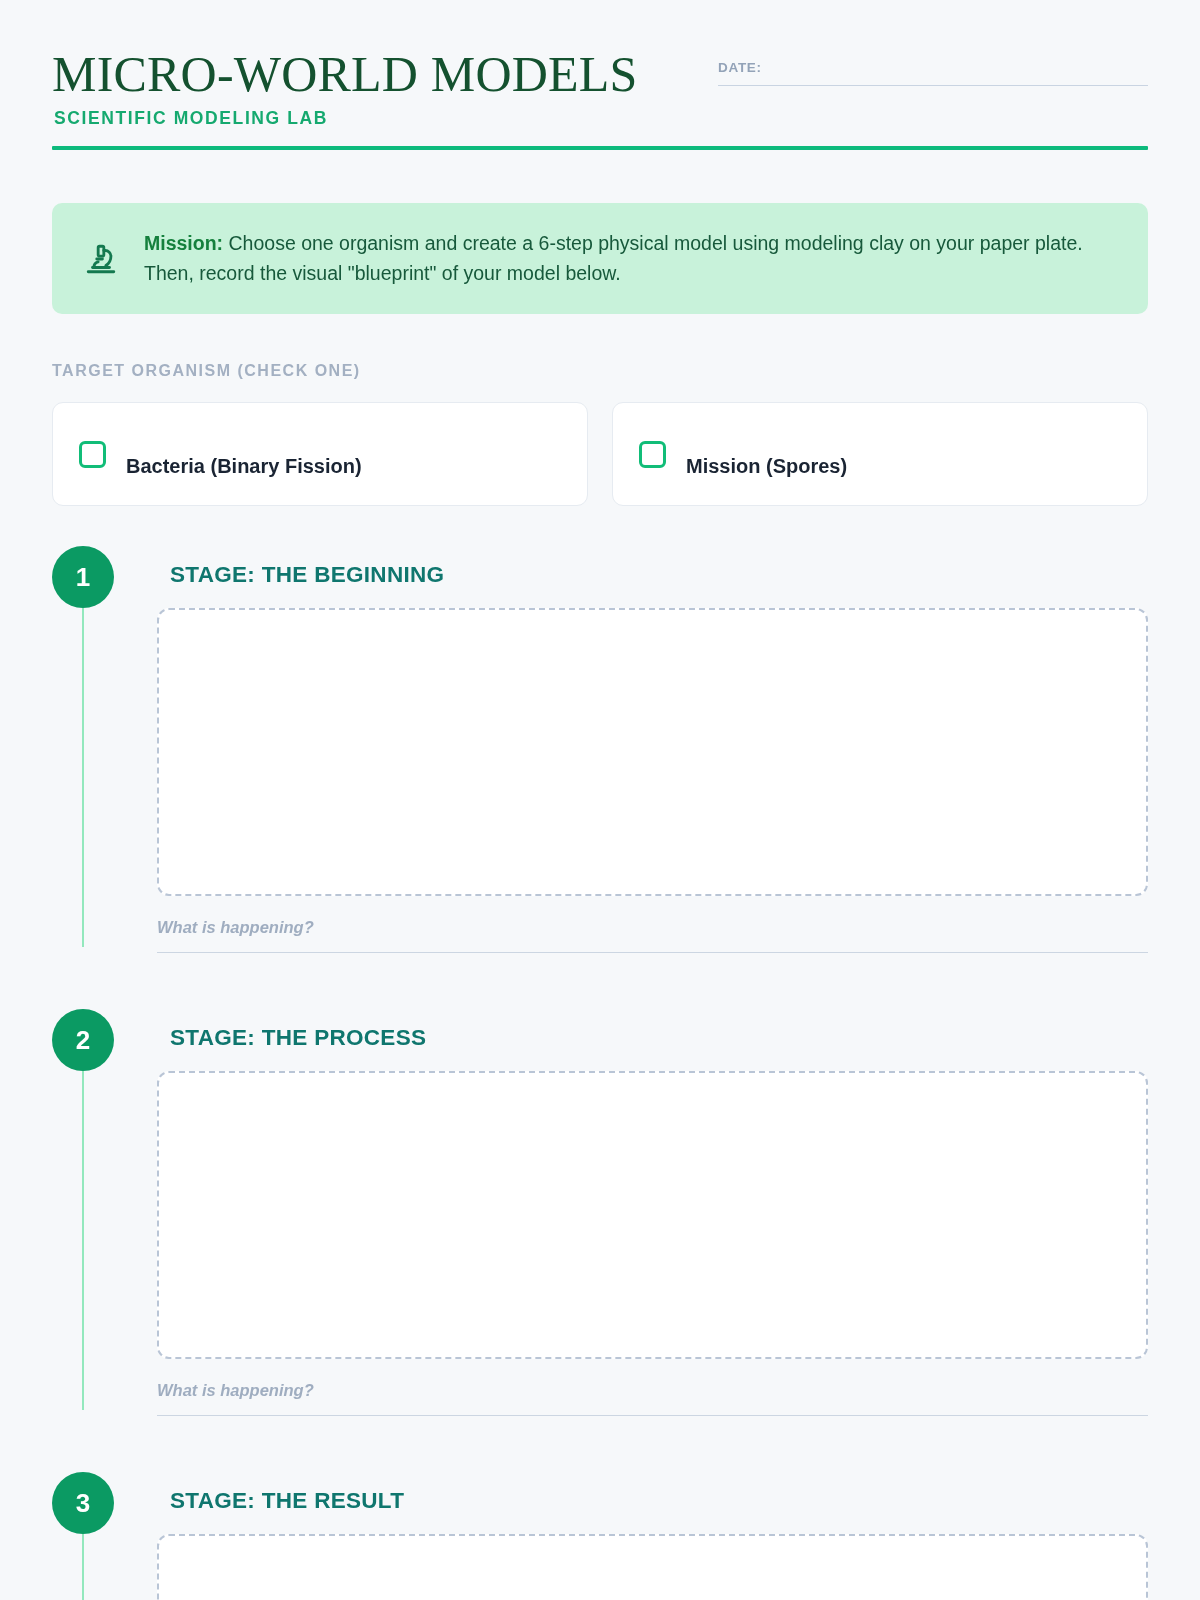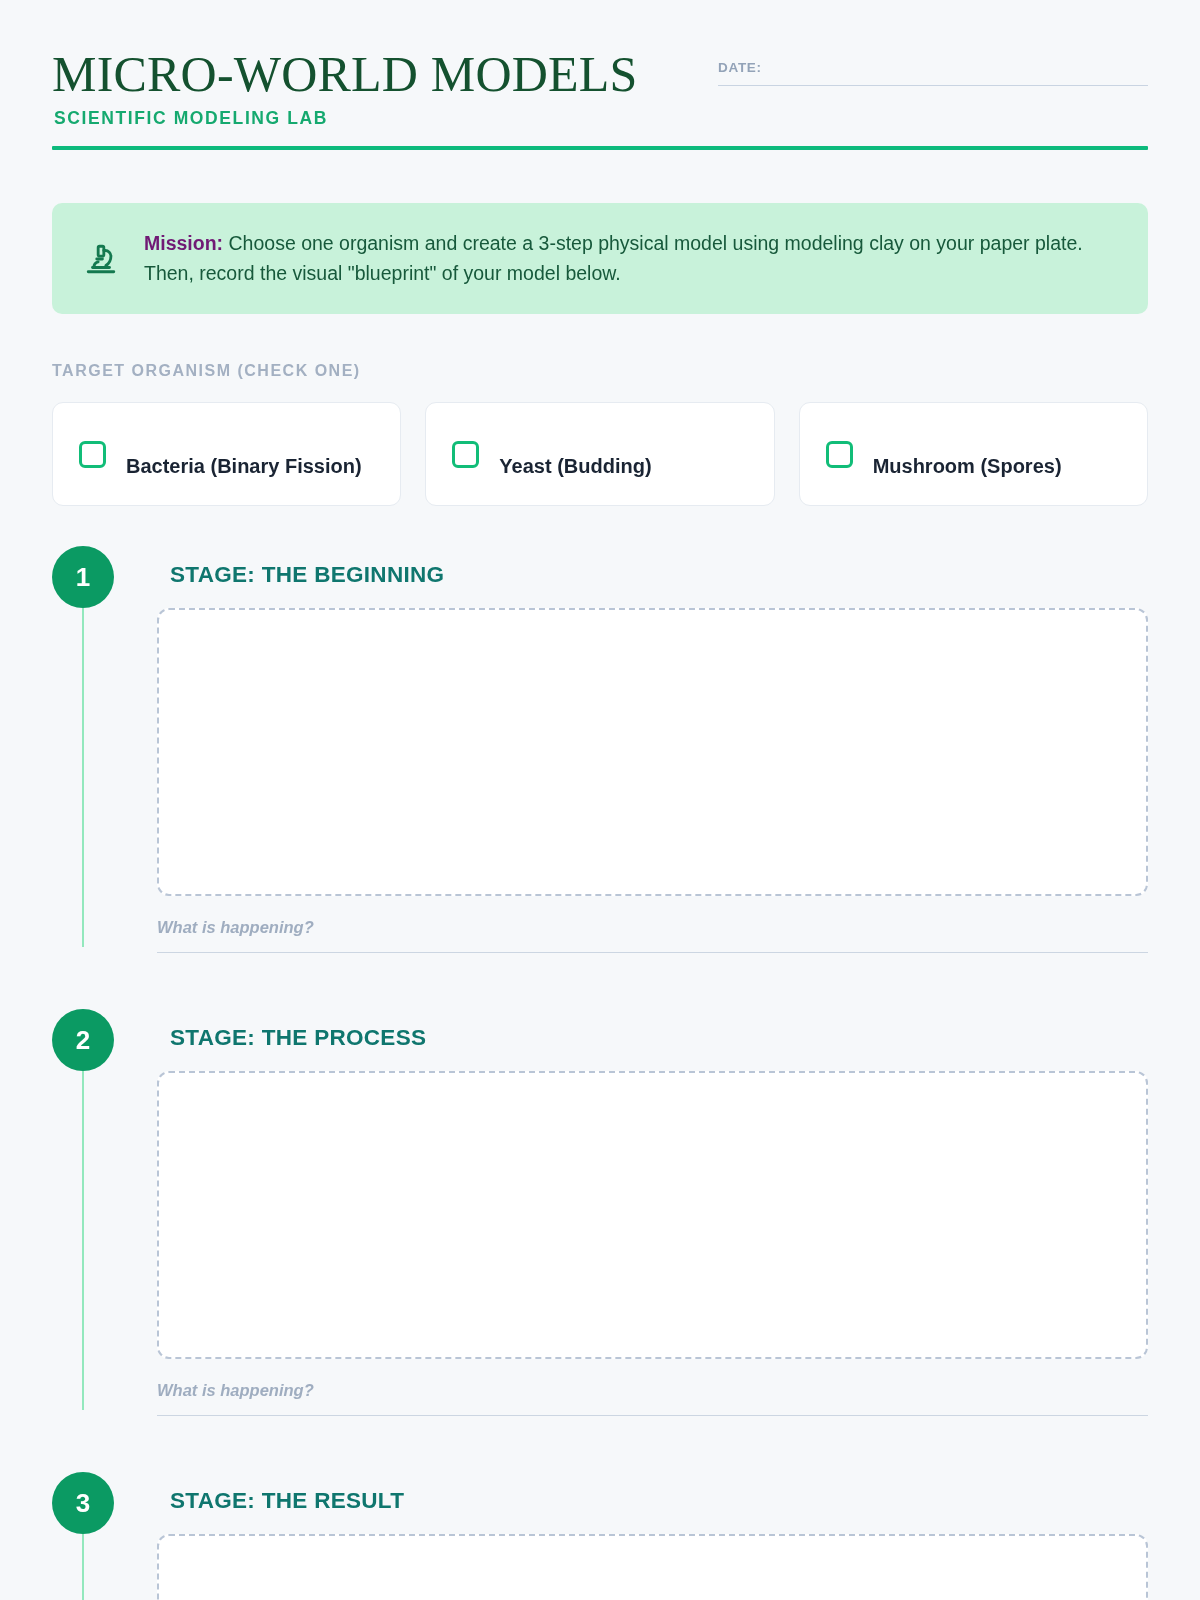--- a/index.html
+++ b/index.html
@@ -93,21 +93,21 @@
     display: flex;
     align-items: center;
     justify-content: center;
     color: #14794f;
   }
   .mission-text {
     font-size: 19.5px;
     line-height: 1.52;
     color: #17593b;
   }
-  .mission-label { font-weight: 700; color: #701a75; }
+  .mission-label { font-weight: 700; color: #15803d; }
 
   
   .section-label {
     margin-top: 48px;
     font-size: 16px;
     font-weight: 700;
     letter-spacing: 1.5px;
     color: #a3b0c2;
   }
   .organism-row {
@@ -240,41 +240,37 @@
       <svg width="34" height="34" viewBox="0 0 24 24" fill="none" stroke="currentColor" stroke-width="2" stroke-linecap="round" stroke-linejoin="round">
         <path d="M6 18h12"></path>
         <path d="M3 21h18"></path>
         <path d="M9 12h4"></path>
         <path d="M11 3h2a1 1 0 0 1 1 1v5a1 1 0 0 1-1 1h-2a1 1 0 0 1-1-1V4a1 1 0 0 1 1-1z"></path>
         <path d="M14 6h1a4 4 0 0 1 4 4 8 8 0 0 1-3.5 6.6"></path>
         <path d="M10 14a4 4 0 0 0-3 4"></path>
       </svg>
     </div>
     <div class="mission-text">
-      <span class="mission-label">Mission:</span><span> Choose one organism and create a 3-step physical model using modeling clay on your paper plate. Then, record the visual "blueprint" of your model below.</span>
+      <span class="mission-label">Mission:</span><span> Choose one organism and create a 6-step physical model using modeling clay on your paper plate. Then, record the visual "blueprint" of your model below.</span>
     </div>
   </div>
 
   <div class="section-label">TARGET ORGANISM (CHECK ONE)</div>
 
   <div class="organism-row">
 
     <div class="organism-card">
       <div class="checkbox"></div>
       <div class="organism-label">Bacteria (Binary Fission)</div>
     </div>
 
+
     <div class="organism-card">
       <div class="checkbox"></div>
-      <div class="organism-label">Yeast (Budding)</div>
-    </div>
-
-    <div class="organism-card">
-      <div class="checkbox"></div>
-      <div class="organism-label">Mushroom (Spores)</div>
+      <div class="organism-label">Mission (Spores)</div>
     </div>
 
   </div>
 
   <div class="stages">
 
     <div class="stage">
       <div class="stage-gutter">
         <div class="stage-badge">1</div>
         <div class="stage-connector"></div>

